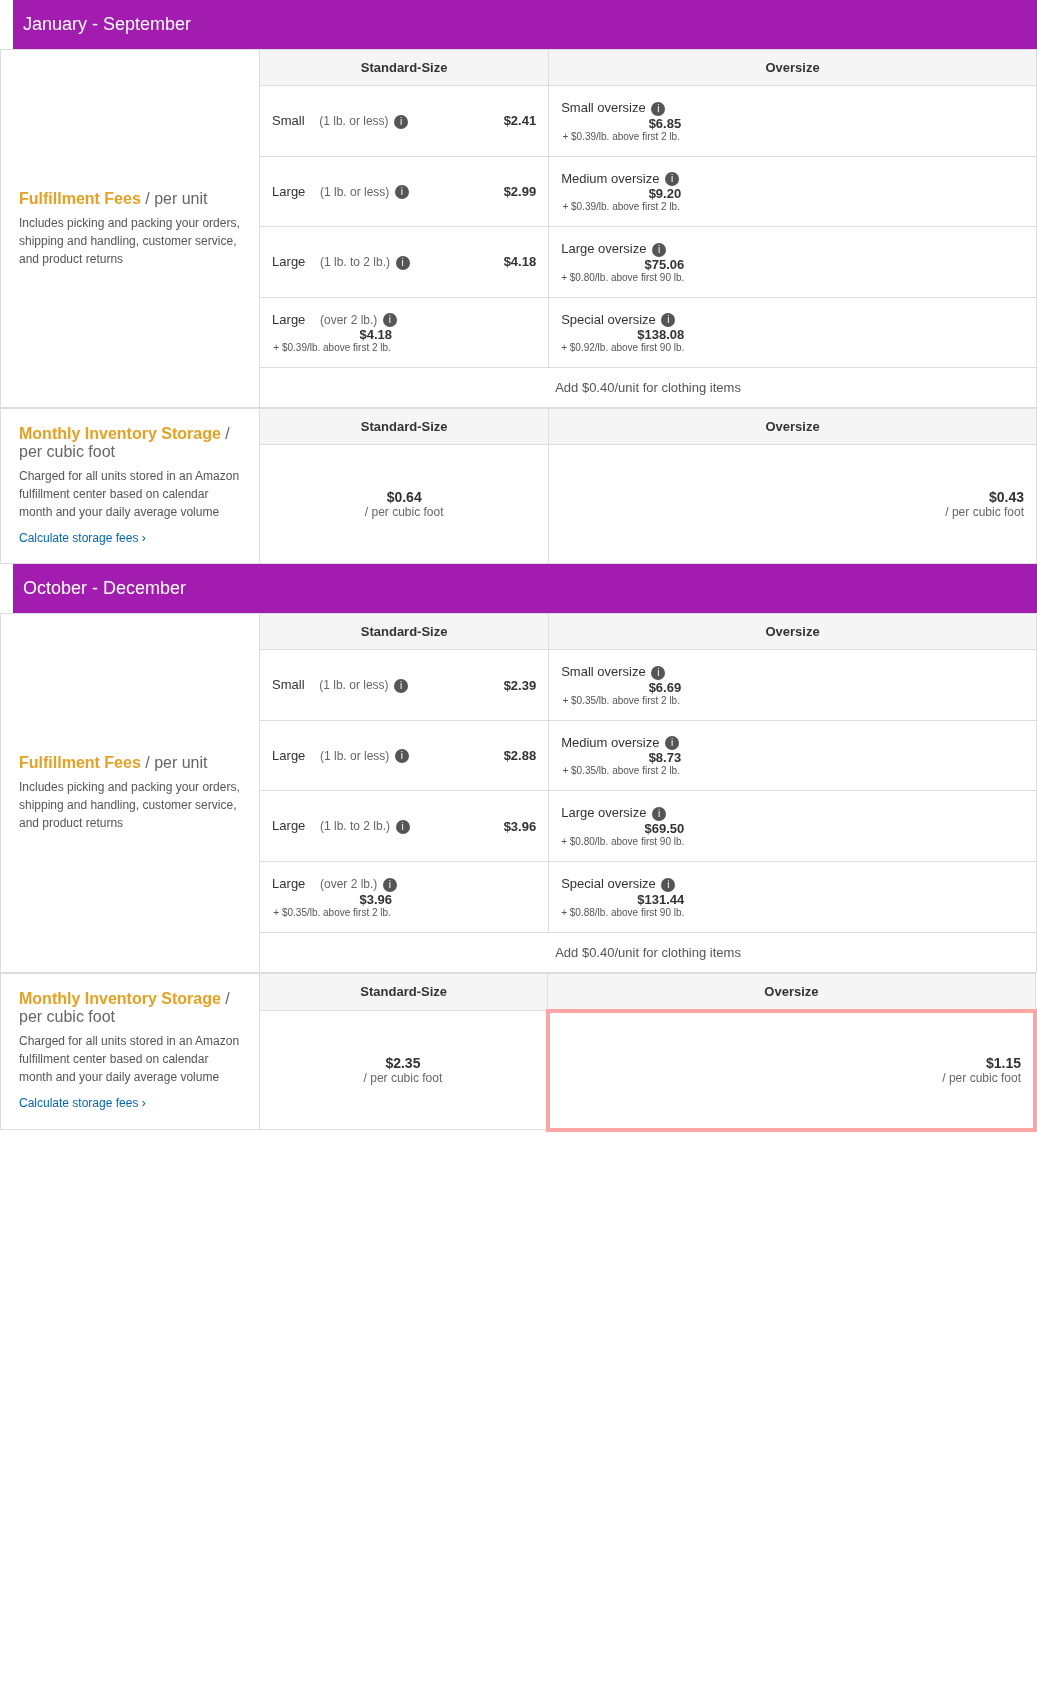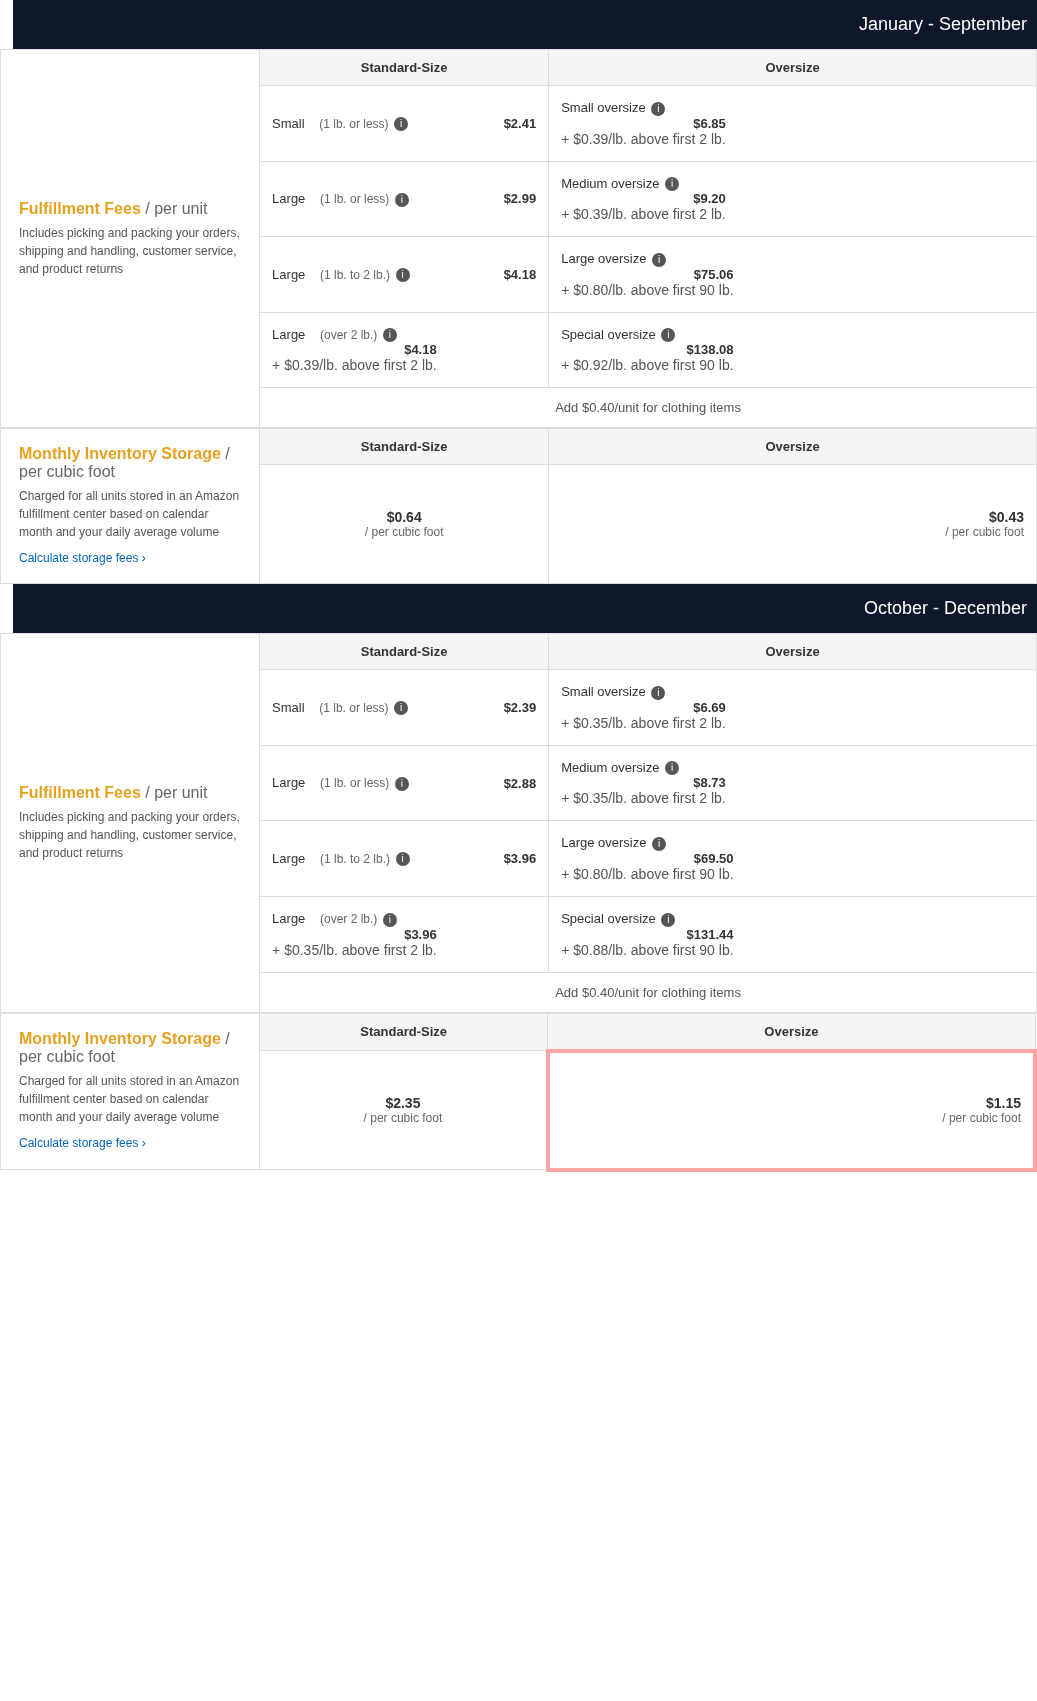--- a/index.html
+++ b/index.html
@@ -4,23 +4,23 @@
   <style>
     * { box-sizing: border-box; margin: 0; padding: 0; }
     body {
       font-family: Arial, sans-serif;
       font-size: 13px;
       background: #fff;
       color: #333;
       width: 1037px;
     }
     .section-header {
-      background: #0f172a;
+      background: #a21caf;
       color: #fff;
-      text-align: right;
+      text-align: left;
       padding: 14px 10px;
       font-size: 18px;
       font-weight: normal;
       margin-left: 13px;
     }
     .main-table {
       width: 100%;
       border-collapse: collapse;
     }
     .main-table td, .main-table th {
@@ -77,21 +77,21 @@
       font-size: 12px;
       margin-left: 11px;
     }
     .price-main {
       font-weight: bold;
       font-size: 13px;
       text-align: right;
       display: block;
     }
     .price-sub {
-      font-size: 14px;
+      font-size: 10px;
       color: #555;
       text-align: center;
       display: block;
     }
     .info-icon {
       display: inline-block;
       width: 14px;
       height: 14px;
       background: #555;
       color: #fff;

